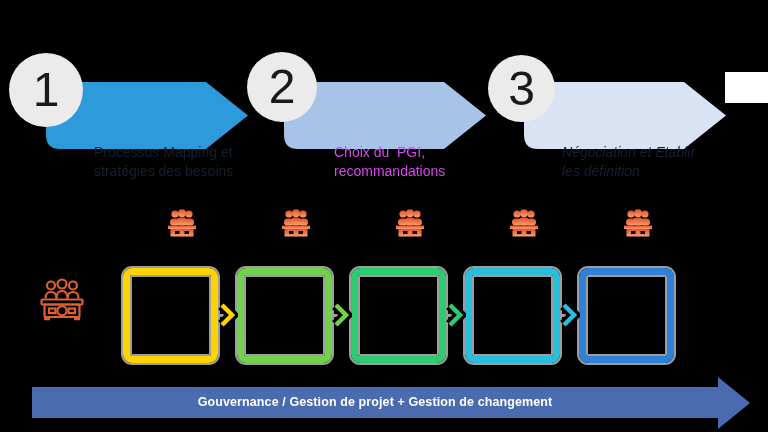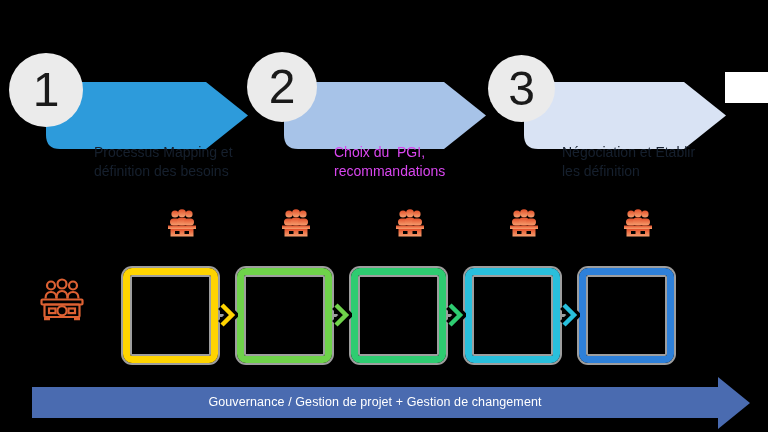--- a/index.html
+++ b/index.html
@@ -33,59 +33,59 @@
   }
   .connector{position:absolute;top:314px;height:3px;width:19px;background:#9e9e9e;z-index:1;}
   .chev{position:absolute;top:300px;z-index:5;}
   .stage-icon{position:absolute;top:208px;z-index:2;}
   .committee-icon{position:absolute;left:40px;top:277px;z-index:2;}
 
   
   .footer-arrow{position:absolute;left:32px;top:376px;z-index:1;}
   .footer-text{
     position:absolute;left:32px;top:395px;width:686px;z-index:2;
-    font-size:12.5px;font-weight:400;text-align:center;letter-spacing:0.1px;
+    font-size:12.5px;font-weight:700;text-align:center;letter-spacing:0.1px;
   }
 </style>
 </head>
 <body>
 
 <div class="slide" style="background-color: rgb(0, 0, 0);">
 
   <div class="corner-block" style="background-color: rgb(255, 255, 255);"></div>
 
   <svg class="banner" style="left:46px" width="202" height="67" viewBox="0 0 202 67">
     <path d="M14,0 H160 L202,33.5 L160,67 H14 Q0,67 0,53 V14 Q0,0 14,0 Z" fill="#2D9BDB"></path>
   </svg>
   <div class="step-circle" style="left: 9px; top: 53px; width: 74px; height: 74px; background-color: rgb(235, 235, 235);">
     <span class="step-num" style="color: rgb(26, 26, 26);">1</span>
   </div>
   <div class="banner-text" style="left: 94px; top: 95px; width: 150px; color: rgb(22, 32, 46);">
     <div class="line">Processus Mapping et</div>
-    <div class="line">définition des besoins</div>
+    <div class="line">stratégies des besoins</div>
   </div>
 
   <svg class="banner" style="left:284px" width="202" height="67" viewBox="0 0 202 67">
     <path d="M14,0 H160 L202,33.5 L160,67 H14 Q0,67 0,53 V14 Q0,0 14,0 Z" fill="#A7C3E8"></path>
   </svg>
   <div class="step-circle" style="left: 247px; top: 52px; width: 70px; height: 70px; background-color: rgb(235, 235, 235);">
     <span class="step-num" style="color: rgb(26, 26, 26);">2</span>
   </div>
   <div class="banner-text" style="left: 334px; top: 95px; width: 150px; color: #d946ef;">
     <div class="line">Choix du  PGI,</div>
     <div class="line">recommandations</div>
   </div>
 
   <svg class="banner" style="left:524px" width="202" height="67" viewBox="0 0 202 67">
     <path d="M14,0 H160 L202,33.5 L160,67 H14 Q0,67 0,53 V14 Q0,0 14,0 Z" fill="#D9E3F4"></path>
   </svg>
   <div class="step-circle" style="left: 488px; top: 55px; width: 67px; height: 67px; background-color: rgb(235, 235, 235);">
     <span class="step-num" style="color: rgb(26, 26, 26);">3</span>
   </div>
-  <div class="banner-text" style="left: 562px; top: 95px; width: 150px; color: rgb(22, 32, 46);">
+  <div class="banner-text" style="left: 562px; top: 95px; width: 150px; color: rgb(22, 32, 46); font-style: italic;">
     <div class="line">Négociation et Etablir</div>
     <div class="line">les définition</div>
   </div>
 
   <svg class="committee-icon" width="44" height="48" viewBox="0 0 44 48">
     <g fill="none" stroke-width="2.2" stroke="#DD6133">
       <circle cx="11" cy="8.5" r="4"></circle>
       <circle cx="22" cy="7" r="4.5"></circle>
       <circle cx="33" cy="8.5" r="4"></circle>
       <path d="M5.5,21.5 c0,-4.5 2.3,-6.5 5.5,-6.5 s5.5,2 5.5,6.5"></path>

